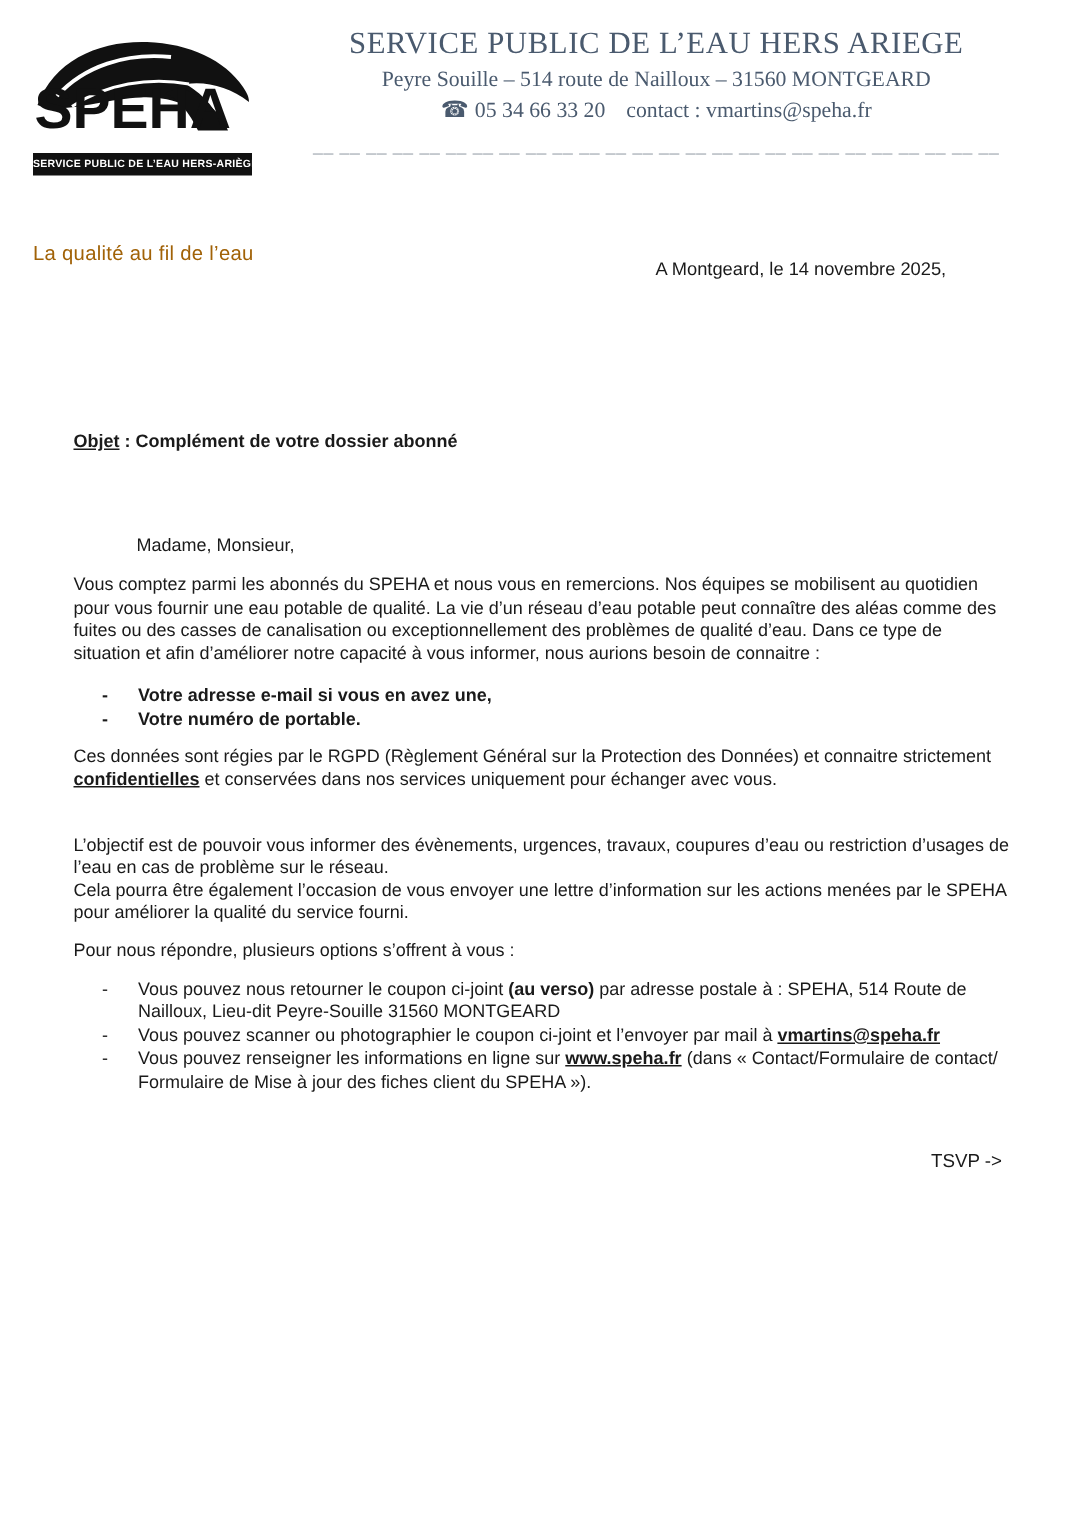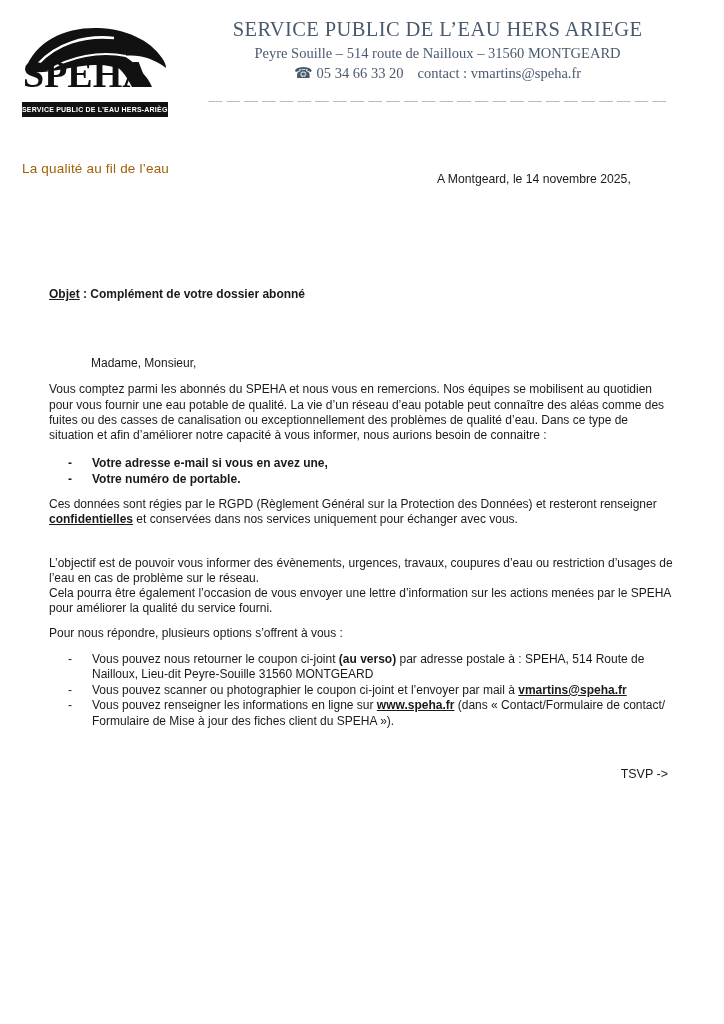--- a/index.html
+++ b/index.html
@@ -13,21 +13,21 @@
     color:#1a1a1a;
     overflow:hidden;
   }
 
   
   .logo { position:absolute; left:22px; top:24px; width:148px; height:118px; }
   .logo-swoosh { position:absolute; left:0; top:0; width:148px; height:64px; }
   .logo-acronym {
     position:absolute; left:1px; top:28px;
     font-size:38px; font-weight:bold; letter-spacing:0px; color:#111111;
-    font-family:Liberation Serif, serif;
+    font-family:Liberation Sans, sans-serif;
   }
   .logo-banner {
     position:absolute; left:0; top:78px; width:146px; height:15px;
     background:#111111; color:#ffffff;
     font-size:7px; font-weight:bold; letter-spacing:0.2px;
     text-align:center; line-height:15px; white-space:nowrap;
   }
   .logo-tagline {
     position:absolute; left:0; top:97px; width:148px;
     font-size:13.5px; color:#a16207; letter-spacing:0.2px; white-space:nowrap;margin-top:40px;
@@ -118,21 +118,21 @@
       <li>
           <span class="dash b">-</span>
           <span class="li-text b">Votre adresse e-mail si vous en avez une,</span>
         </li>
       <li>
           <span class="dash b">-</span>
           <span class="li-text b">Votre numéro de portable.</span>
         </li>
     </ul>
 
-    <p class="para"><span>Ces données sont régies par le RGPD (Règlement Général sur la Protection des Données) et resteront renseigner </span><span class="b u">confidentielles</span><span> et conservées dans nos services uniquement pour échanger avec vous.</span></p>
+    <p class="para"><span>Ces données sont régies par le RGPD (Règlement Général sur la Protection des Données) et connaitre strictement </span><span class="b u">confidentielles</span><span> et conservées dans nos services uniquement pour échanger avec vous.</span></p>
 
     <p class="para-mt14"><span>L’objectif est de pouvoir vous informer des évènements, urgences, travaux, coupures d’eau ou restriction d’usages de l’eau en cas de problème sur le réseau.</span><br><span>Cela pourra être également l’occasion de vous envoyer une lettre d’information sur les actions menées par le SPEHA pour améliorer la qualité du service fourni.</span></p>
 
     <p class="para">Pour nous répondre, plusieurs options s’offrent à vous :</p>
 
     <ul class="dash-list options">
       <li>
           <span class="dash">-</span>
           <span class="li-text"><span>Vous pouvez nous retourner le coupon ci-joint </span><span class="b">(au verso)</span><span> par adresse postale à : SPEHA, 514 Route de Nailloux, Lieu-dit Peyre-Souille 31560 MONTGEARD</span></span>
         </li>

